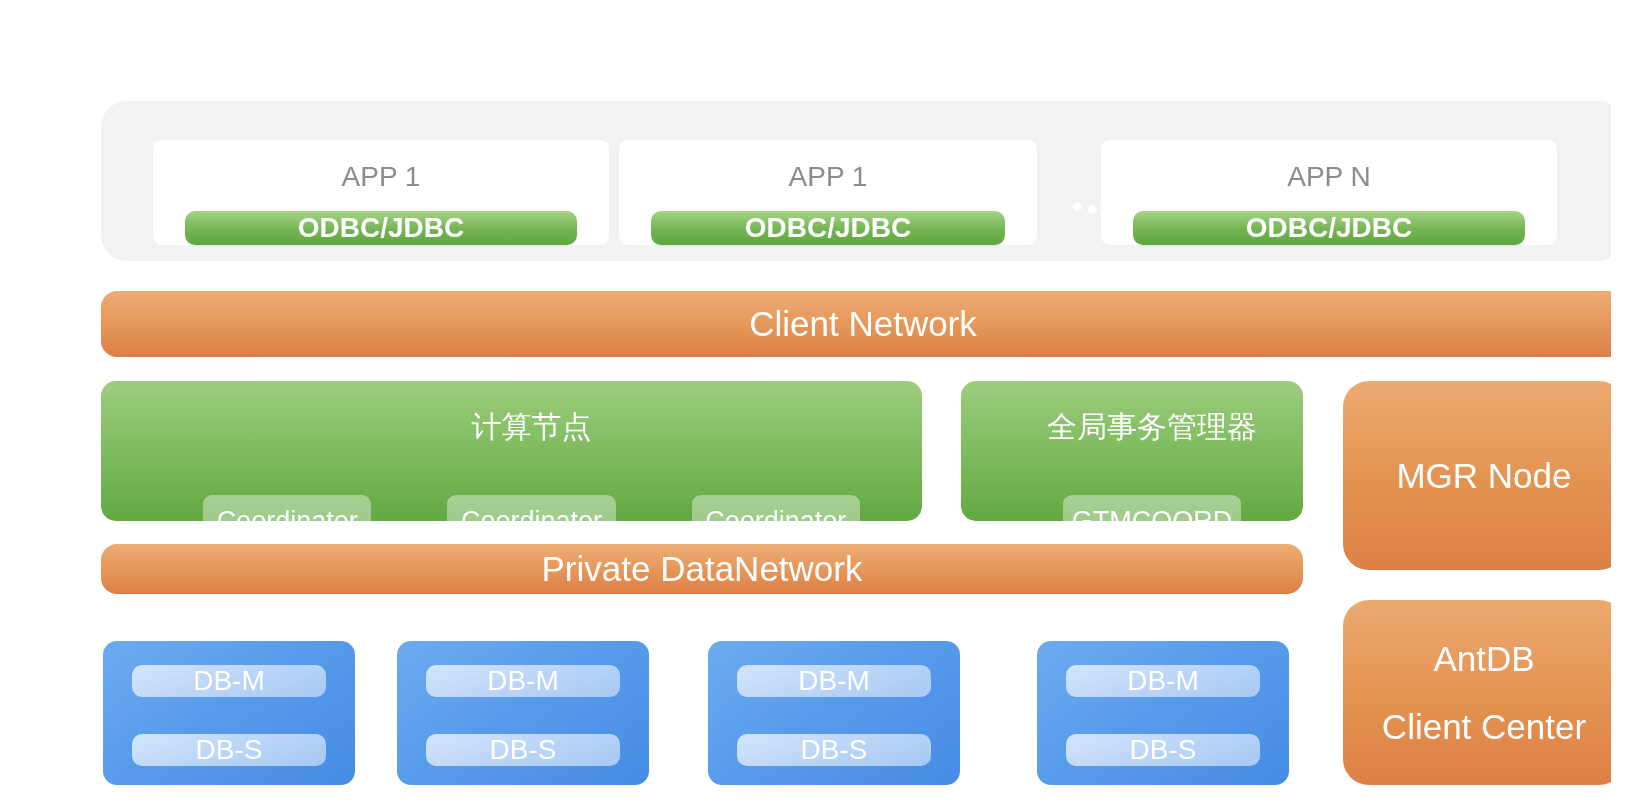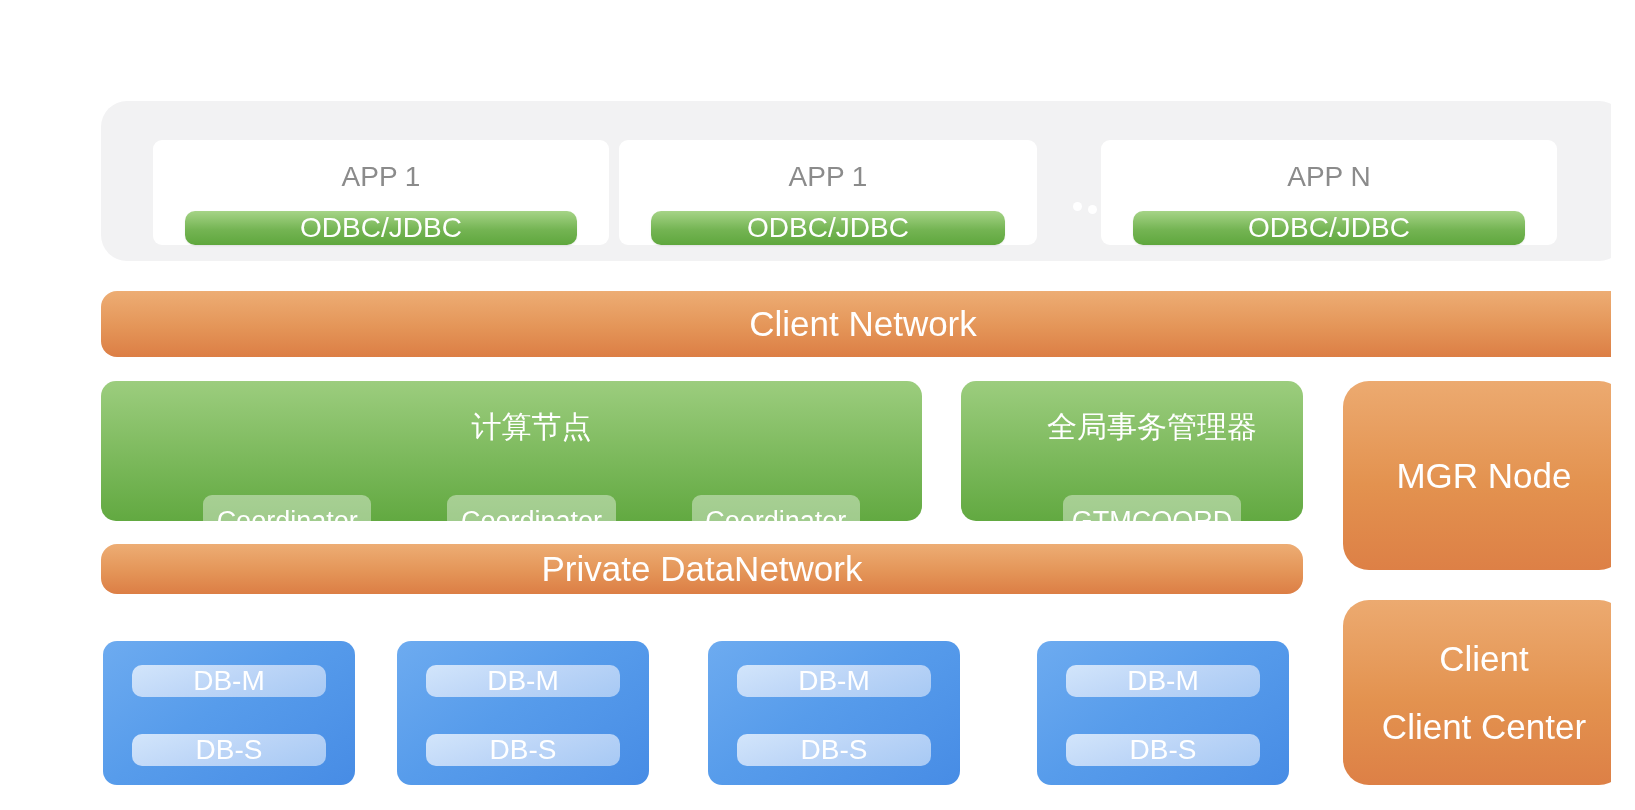--- a/index.html
+++ b/index.html
@@ -33,20 +33,21 @@
     text-align: center;
     color: #8b8b8b; font-size: 28px;
   }
   .odbc-btn {
     margin: 0 32px; height: 48px;
     border-radius: 10px;
     background: linear-gradient(180deg, #a6d487 0%, #74b453 55%, #5fa73d 100%);
     color: #ffffff; font-size: 28px;
     display: flex; align-items: center; justify-content: center;
     box-shadow: 0 1px 2px rgba(0,0,0,0.08);
+    font-weight: bold;
   }
   .dot {
     position: absolute;
     width: 9px; height: 9px; border-radius: 50%;
     background: #ffffff;
   }
   .dot-1 { left: 960px; top: 89px; }
   .dot-2 { left: 975px; top: 92px; }
   .dot-3 { left: 958px; top: 148px; }
 
@@ -181,17 +182,17 @@
   <div class="db-box db-box-3">
     <div class="db-btn">DB-M</div>
     <div class="db-btn">DB-S</div>
   </div>
   <div class="db-box db-box-4">
     <div class="db-btn">DB-M</div>
     <div class="db-btn">DB-S</div>
   </div>
 
   <div class="orange-box antdb-box">
-    <div>Client</div>
+    <div>AntDB</div>
     <div>Client Center</div>
   </div>
 
 </div>
 
 </body></html>

